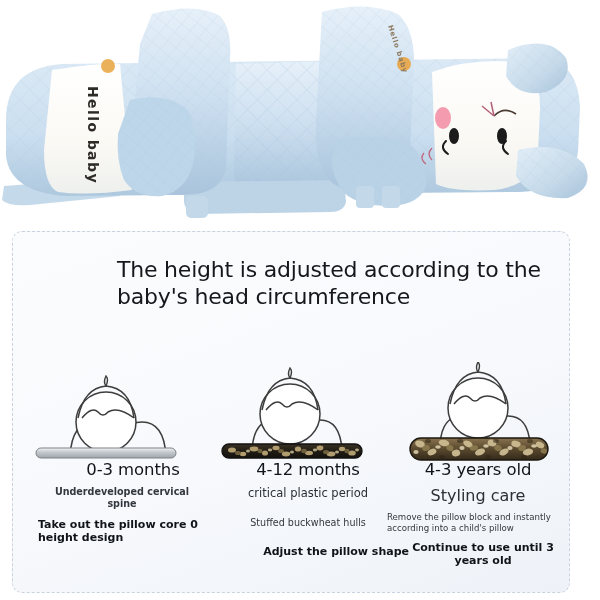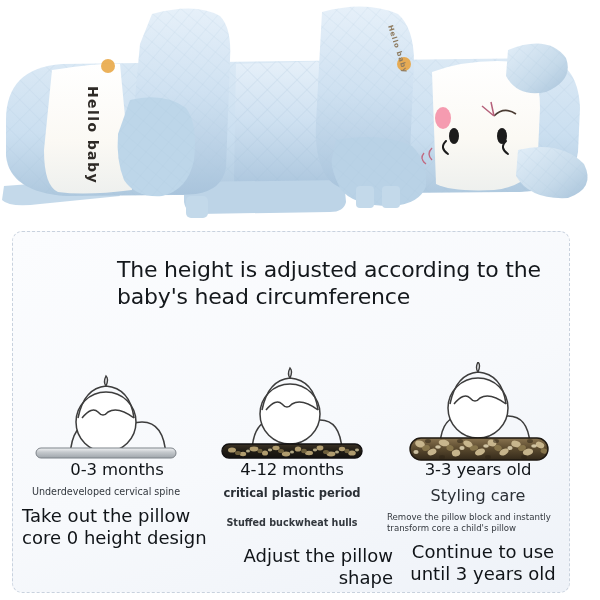--- a/index.html
+++ b/index.html
@@ -53,34 +53,35 @@
   .cap { position: absolute; }
   .cap .age {
     font-size: 16.5px; color: #111519; text-align: center;
     letter-spacing: -0.1px; white-space: nowrap;
   }
   .cap .note {
     margin-top: 7px; font-size: 9.6px; color: #33383e;
     text-align: center; line-height: 1.28;
   }
   .cap .action {
-    margin-top: 7px; font-size: 18px; color: #101418;
+    margin-top: 7px; font-size: 11px; color: #101418;
     line-height: 1.22;
-  }
-
-  #cap0 { left: 6px;   top: 228px; width: 196px; }
-  #cap1 { left: 184px; top: 228px; width: 196px; }
+    font-weight: bold;
+  }
+
+  #cap0 { left: 22px;   top: 228px; width: 196px; }
+  #cap1 { left: 200px; top: 228px; width: 196px; }
   #cap2 { left: 372px; top: 228px; width: 186px; }
 
   #cap0 .age   { margin-left: 0px; }
-  #cap0 .note  { margin-left: 12px; width: 150px; }
+  #cap0 .note  { margin-left: 12px; width: 150px; font-weight: bold; }
   #cap0 .action{ text-align: left; margin-left: 3px; }
 
   #cap1 .age   { margin-left: -6px; }
-  #cap1 .note  { margin-left: -6px; font-weight: bold; }
+  #cap1 .note  { margin-left: -6px; }
   #cap1 .action{ text-align: right; margin-left: -2px; margin-top: 6px; }
 
   #cap2 .age   { margin-left: 0px; }
   #cap2 .note  { margin-left: 0px; }
   #cap2 .action{ text-align: center; margin-left: 10px; }
 
   #cap1 .note .n1 { font-size: 11.5px; color: #2b3036; display:block; margin-bottom: 6px; }
   #cap1 .note .n2 { font-size: 9.6px; display:block; width: 150px; margin: 16px auto; }
 
   #cap2 .note .n1 { font-size: 16px; color: #2b3036; display:block; margin-bottom: 6px; }
@@ -355,22 +356,22 @@
     <div class="cap" id="cap1">
       <div class="age">4-12 months</div>
       <div class="note">
         <span class="n1">critical plastic period</span>
         <span class="n2">Stuffed buckwheat hulls</span>
       </div>
       <div class="action">Adjust the pillow shape</div>
     </div>
 
     <div class="cap" id="cap2">
-      <div class="age">3-3 years old</div>
+      <div class="age">4-3 years old</div>
       <div class="note">
         <span class="n1">Styling care</span>
-        <span class="n2">Remove the pillow block and instantly transform core a child's pillow</span>
+        <span class="n2">Remove the pillow block and instantly according into a child's pillow</span>
       </div>
       <div class="action">Continue to use until 3 years old</div>
     </div>
 
   </div>
 </div>
 
 </body></html>

